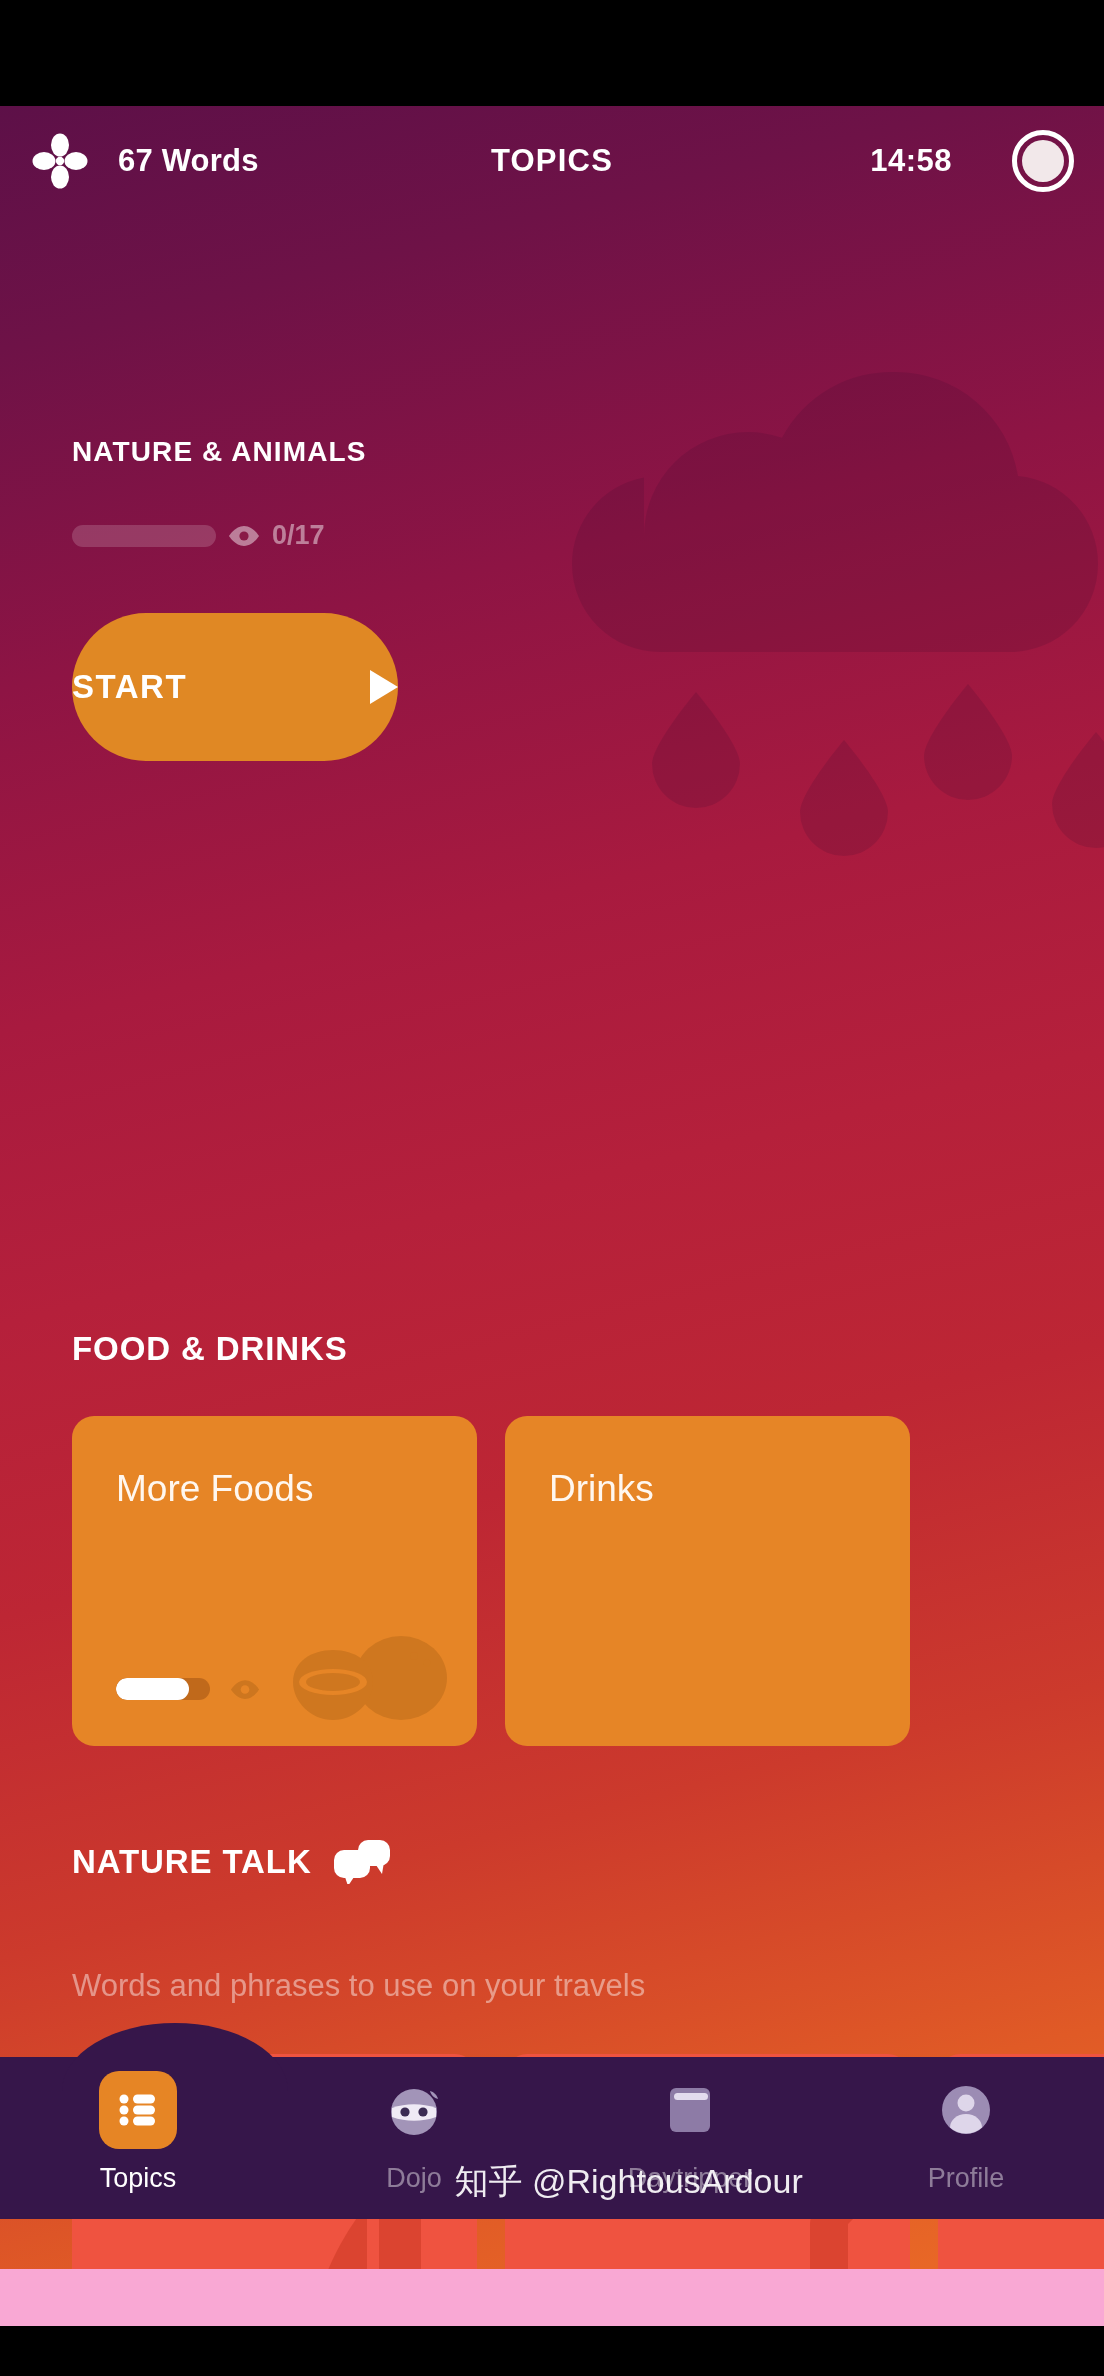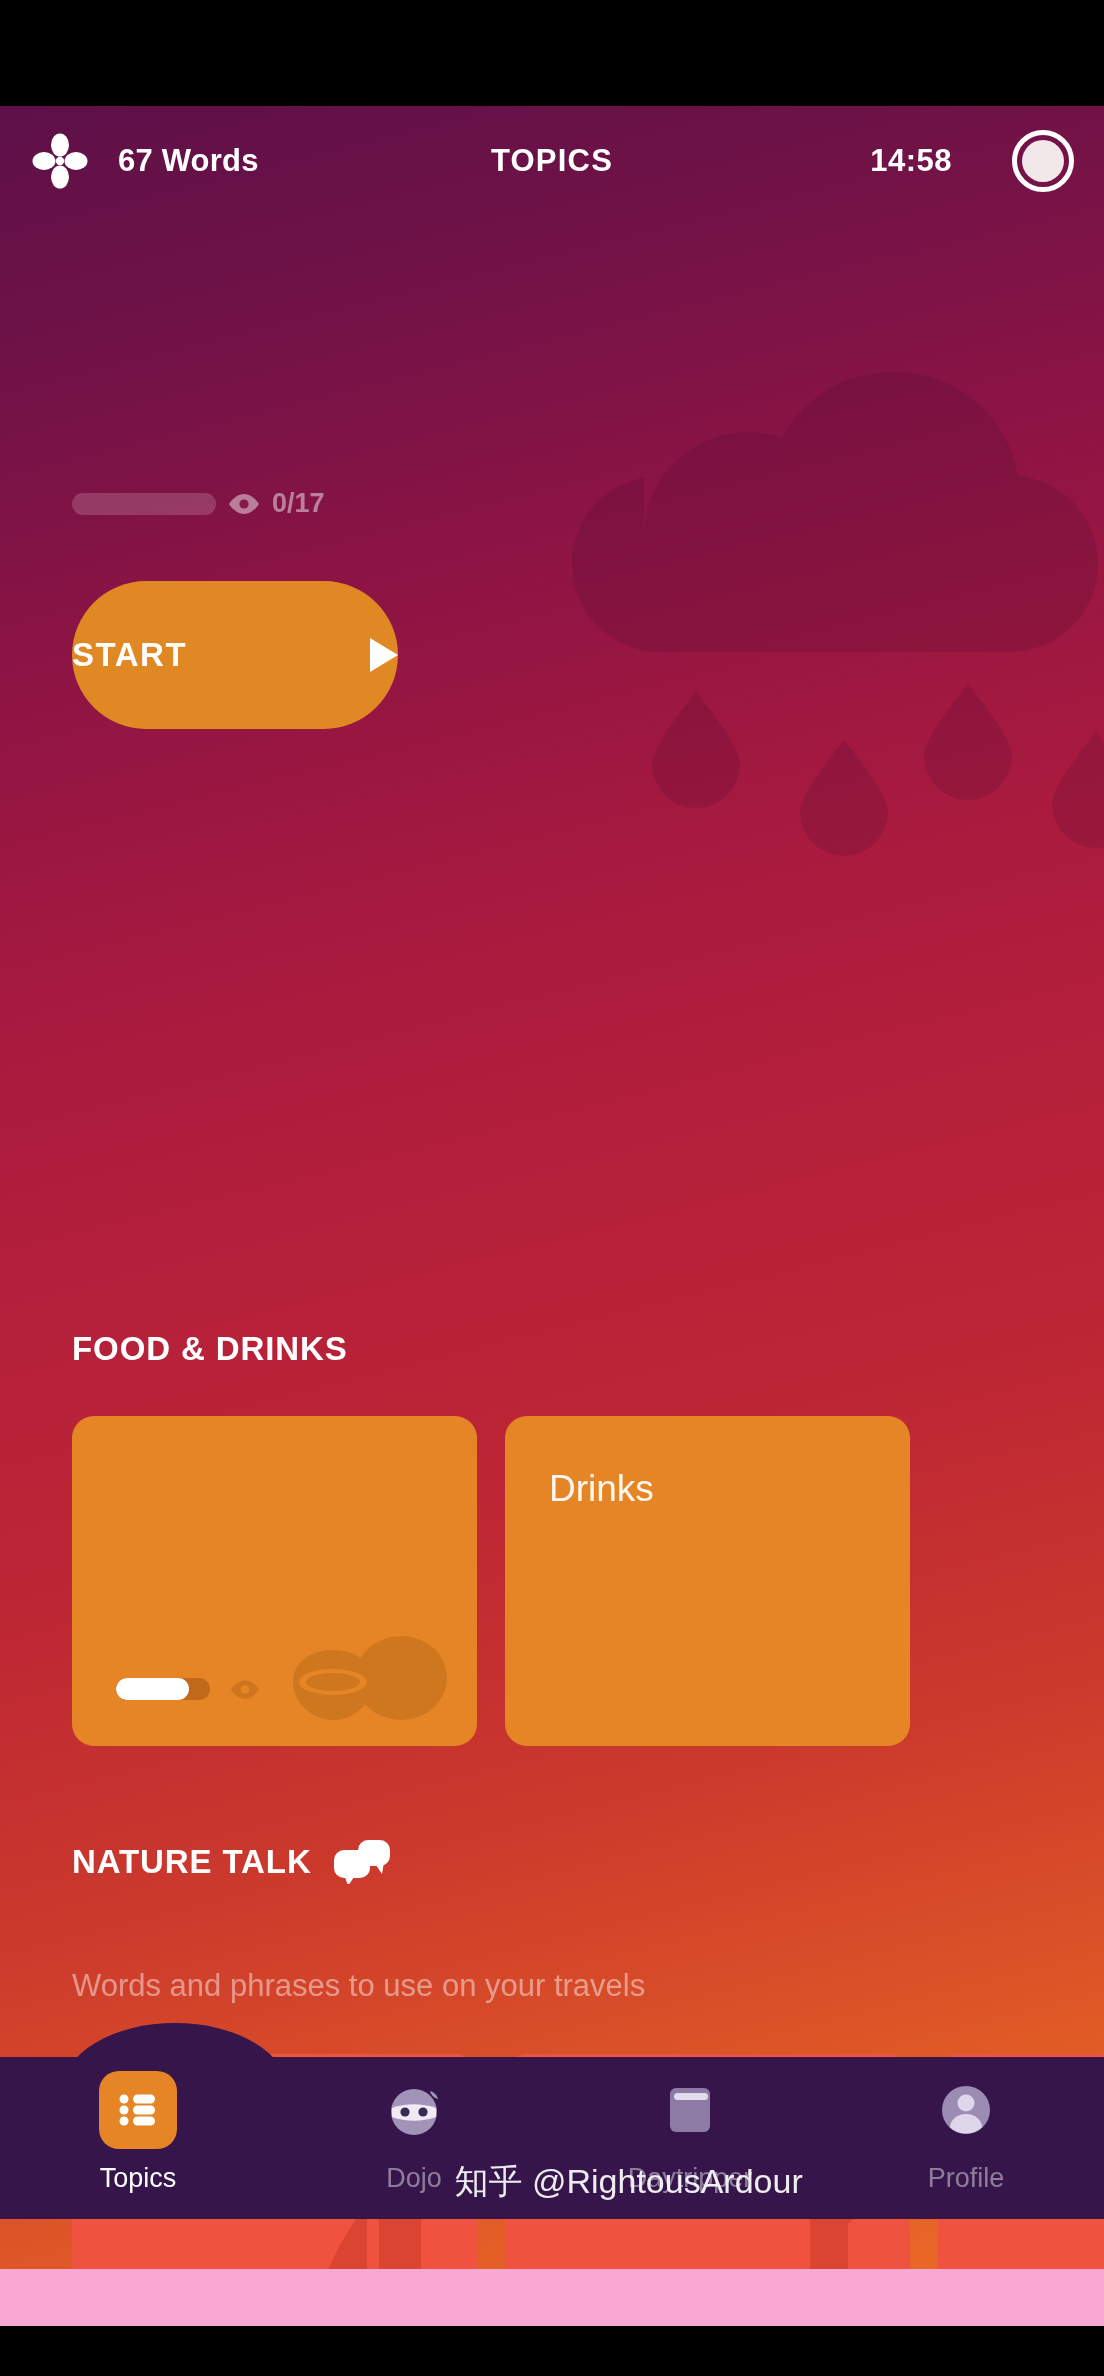--- a/index.html
+++ b/index.html
@@ -251,20 +251,21 @@
       </div>
       <div class="words-count">67 Words</div>
       <div class="topics-title">TOPICS</div>
       <div class="clock">14:58</div>
       <div class="avatar-ring">
         <div class="avatar-inner"></div>
       </div>
     </div>
 
     <div class="hero">
+      <div class="hero-eyebrow">NATURE &amp; ANIMALS</div>
 
       <div class="hero-progress-row">
         <div class="hero-bar">
           <div class="hero-bar-fill" id="hero-fill" style="width: 0%;"></div>
         </div>
         <svg class="eye-ic" width="32" height="20" viewBox="0 0 32 20">
           <path d="M16 0C7 0 1 10 1 10s6 10 15 10 15-10 15-10S25 0 16 0z" fill="#ffffff"></path>
           <circle cx="16" cy="10" r="4.6" fill="#8e2248"></circle>
         </svg>
         <div class="hero-count">0/17</div>
@@ -276,20 +277,21 @@
       </button>
     </div>
 
     <div class="section-head" style="top:1224px;">
       <span>FOOD &amp; DRINKS</span>
     </div>
 
     <div class="card-row" style="top:1310px;">
 
       <div class="card food">
+        <div class="card-title">More Foods</div>
         <svg class="card-art" width="180" height="120" viewBox="0 0 180 120">
           <g fill="#cd761f">
             <ellipse cx="118" cy="58" rx="46" ry="42"></ellipse>
             <circle cx="131" cy="36" r="4"></circle>
             <circle cx="144" cy="43" r="3.4"></circle>
             <path d="M10 62c0-20 18-32 40-32s40 12 40 32-18 38-40 38S10 82 10 62z"></path>
           </g>
           <ellipse cx="50" cy="62" rx="34" ry="13" fill="#e68526"></ellipse>
           <ellipse cx="50" cy="62" rx="27" ry="9" fill="#cd761f"></ellipse>
         </svg>

